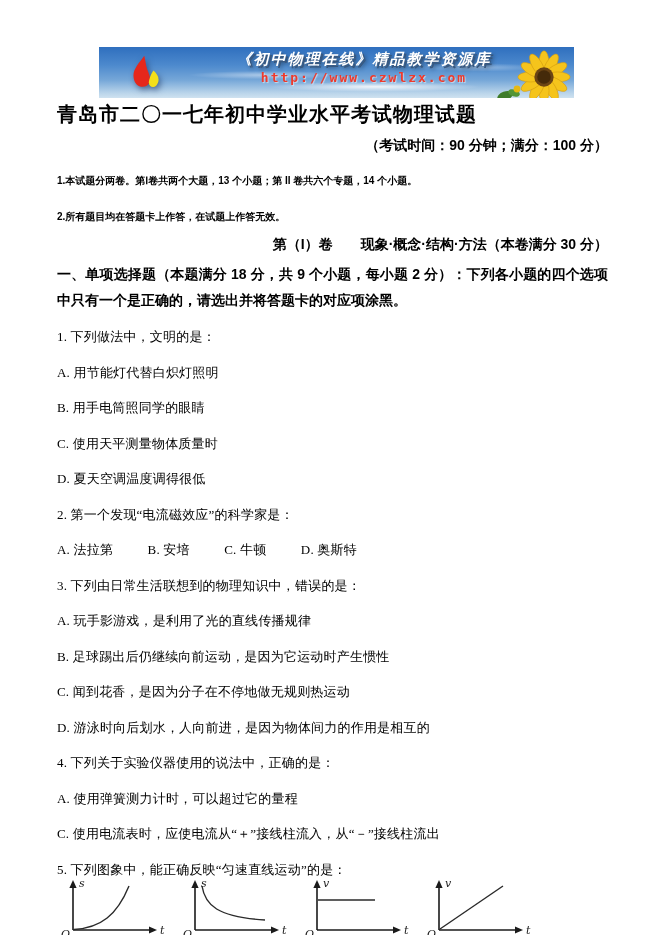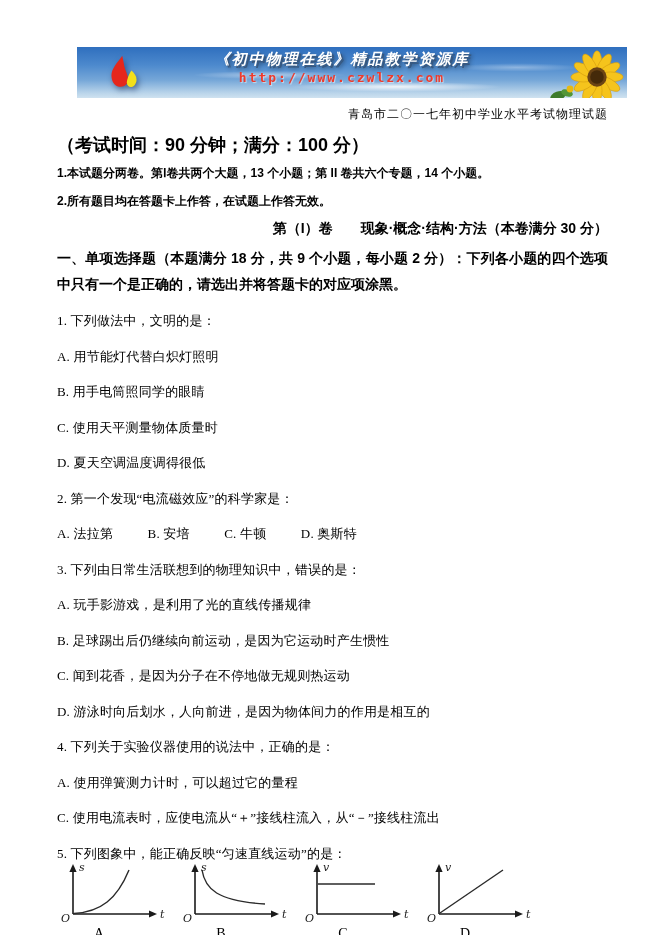--- a/index.html
+++ b/index.html
@@ -5,21 +5,21 @@
   * { margin:0; padding:0; box-sizing:border-box; }
   html,body { background:#ffffff; }
   body {
     width:661px; height:935px; position:relative; overflow:hidden;
     font-family:"Liberation Serif", serif; color:#000;
   }
   .content { position:absolute; left:57px; top:47px; width:551px; }
 
   
   .banner {
-    position:relative; margin-left:20px; width:550px; height:51px; overflow:hidden;
+    position:relative; margin-left:42px; width:475px; height:51px; overflow:hidden;
     background-image:
       radial-gradient(ellipse 150px 7px at 58% 78%, rgba(255,255,255,.85), rgba(255,255,255,0) 70%),
       radial-gradient(ellipse 110px 6px at 35% 55%, rgba(255,255,255,.45), rgba(255,255,255,0) 70%),
       radial-gradient(ellipse 90px 6px at 80% 40%, rgba(255,255,255,.35), rgba(255,255,255,0) 70%),
       linear-gradient(180deg,#2f6fbe 0%, #4c89cd 35%, #76a7d8 65%, #b9d4ea 90%, #cfe2f0 100%);
   }
   .banner-logo { position:absolute; left:26px; top:6px; width:42px; height:42px;
     filter:drop-shadow(2px 3px 3px rgba(15,35,80,.55)); }
   .banner-textblock { position:absolute; left:105px; top:3px; width:320px; text-align:center; }
   .banner-title {
@@ -31,29 +31,29 @@
     margin-top:1px; font-family:"DejaVu Sans Mono", monospace; font-weight:bold;
     font-size:13px; color:#ee3a2c; letter-spacing:2px; white-space:nowrap;
     text-shadow:1px 1px 1px rgba(255,255,255,.55);
     text-align:center;
   }
   .sunflower { position:absolute; right:1px; bottom:-7px; width:58px; height:58px; }
   .greenery  { position:absolute; right:52px; bottom:-4px; width:26px; height:18px; }
 
   
   .doc-title {
-    margin-top:3px; text-align:right; font-size:12px; font-weight:normal;
+    margin-top:3px; text-align:left; font-size:20px; font-weight:bold;
     font-family:"Liberation Sans", sans-serif; letter-spacing:1px; line-height:27px;
   }
   .exam-info {
-    margin-top:7px; text-align:left; font-size:18px; font-weight:bold;
+    margin-top:7px; text-align:right; font-size:14px; font-weight:bold;
     font-family:"Liberation Sans", sans-serif; line-height:20px;
   }
   .notice {
-    margin-top:8px; font-size:12px; font-weight:bold;
+    margin-top:16px; font-size:10px; font-weight:bold;
     font-family:"Liberation Sans", sans-serif; line-height:20px;
   }
   .section-heading {
     margin-top:7px; text-align:right; font-size:14px; font-weight:bold;
     font-family:"Liberation Sans", sans-serif; line-height:20px;
   }
   .instruction {
     margin-top:8px; font-size:14px; font-weight:bold; text-align:justify;
     font-family:"Liberation Sans", sans-serif; line-height:25.5px;
   }

